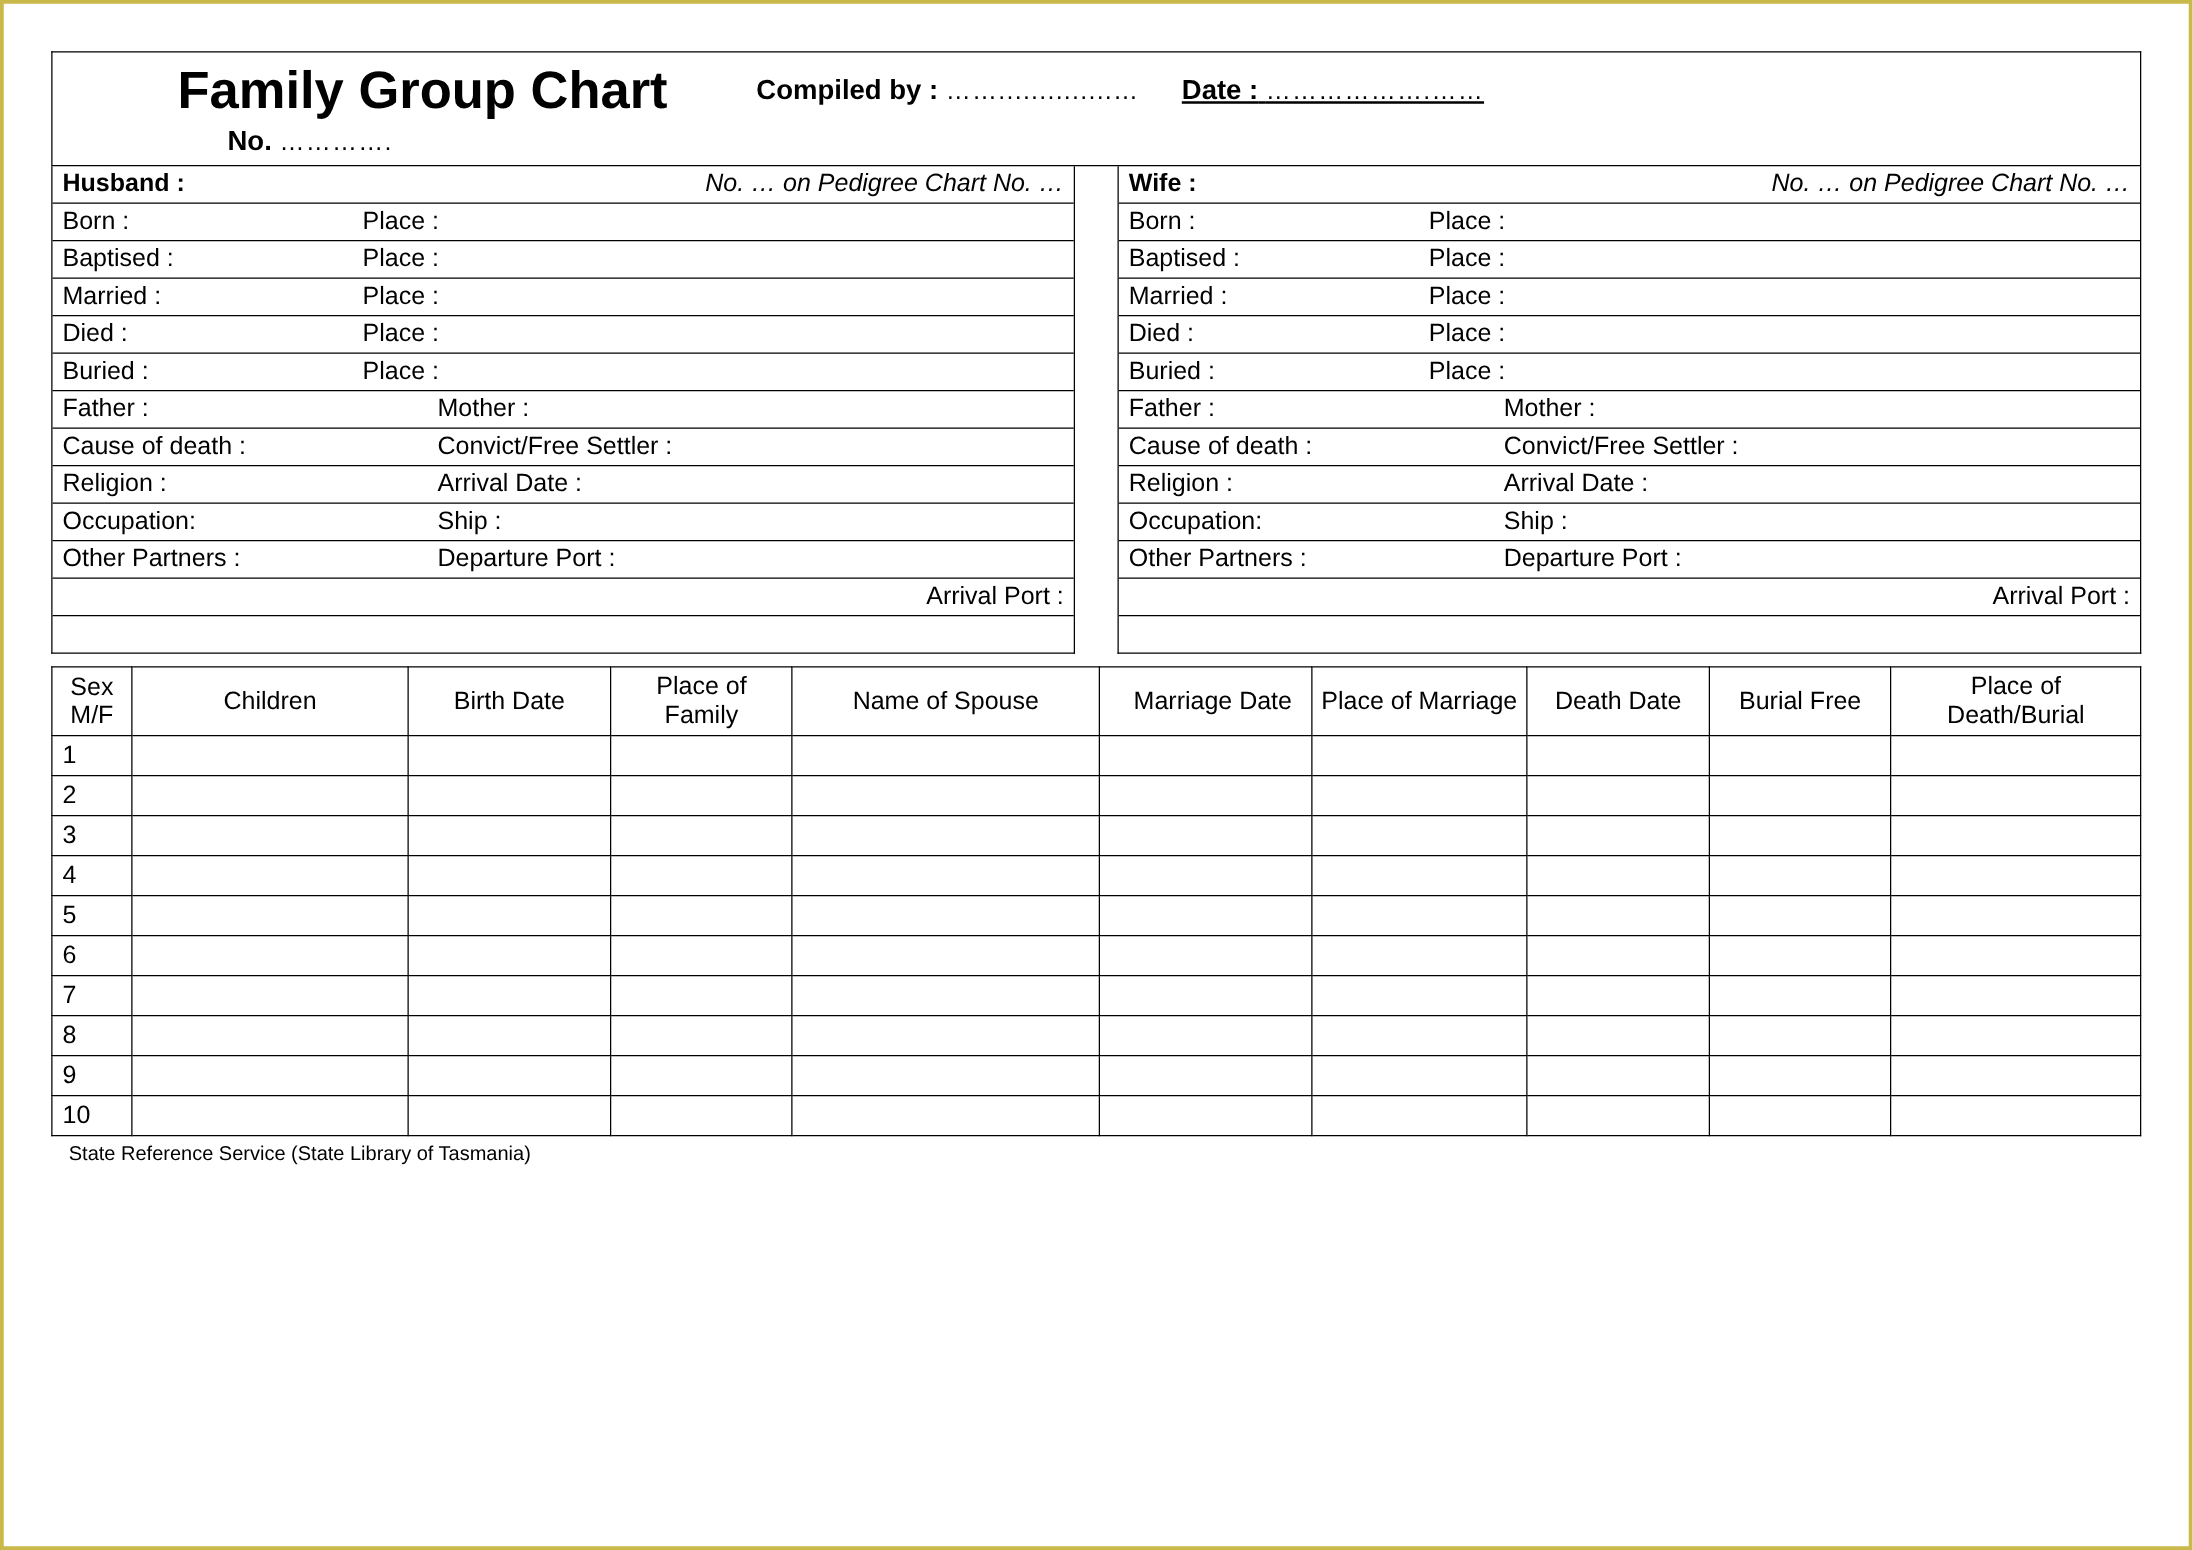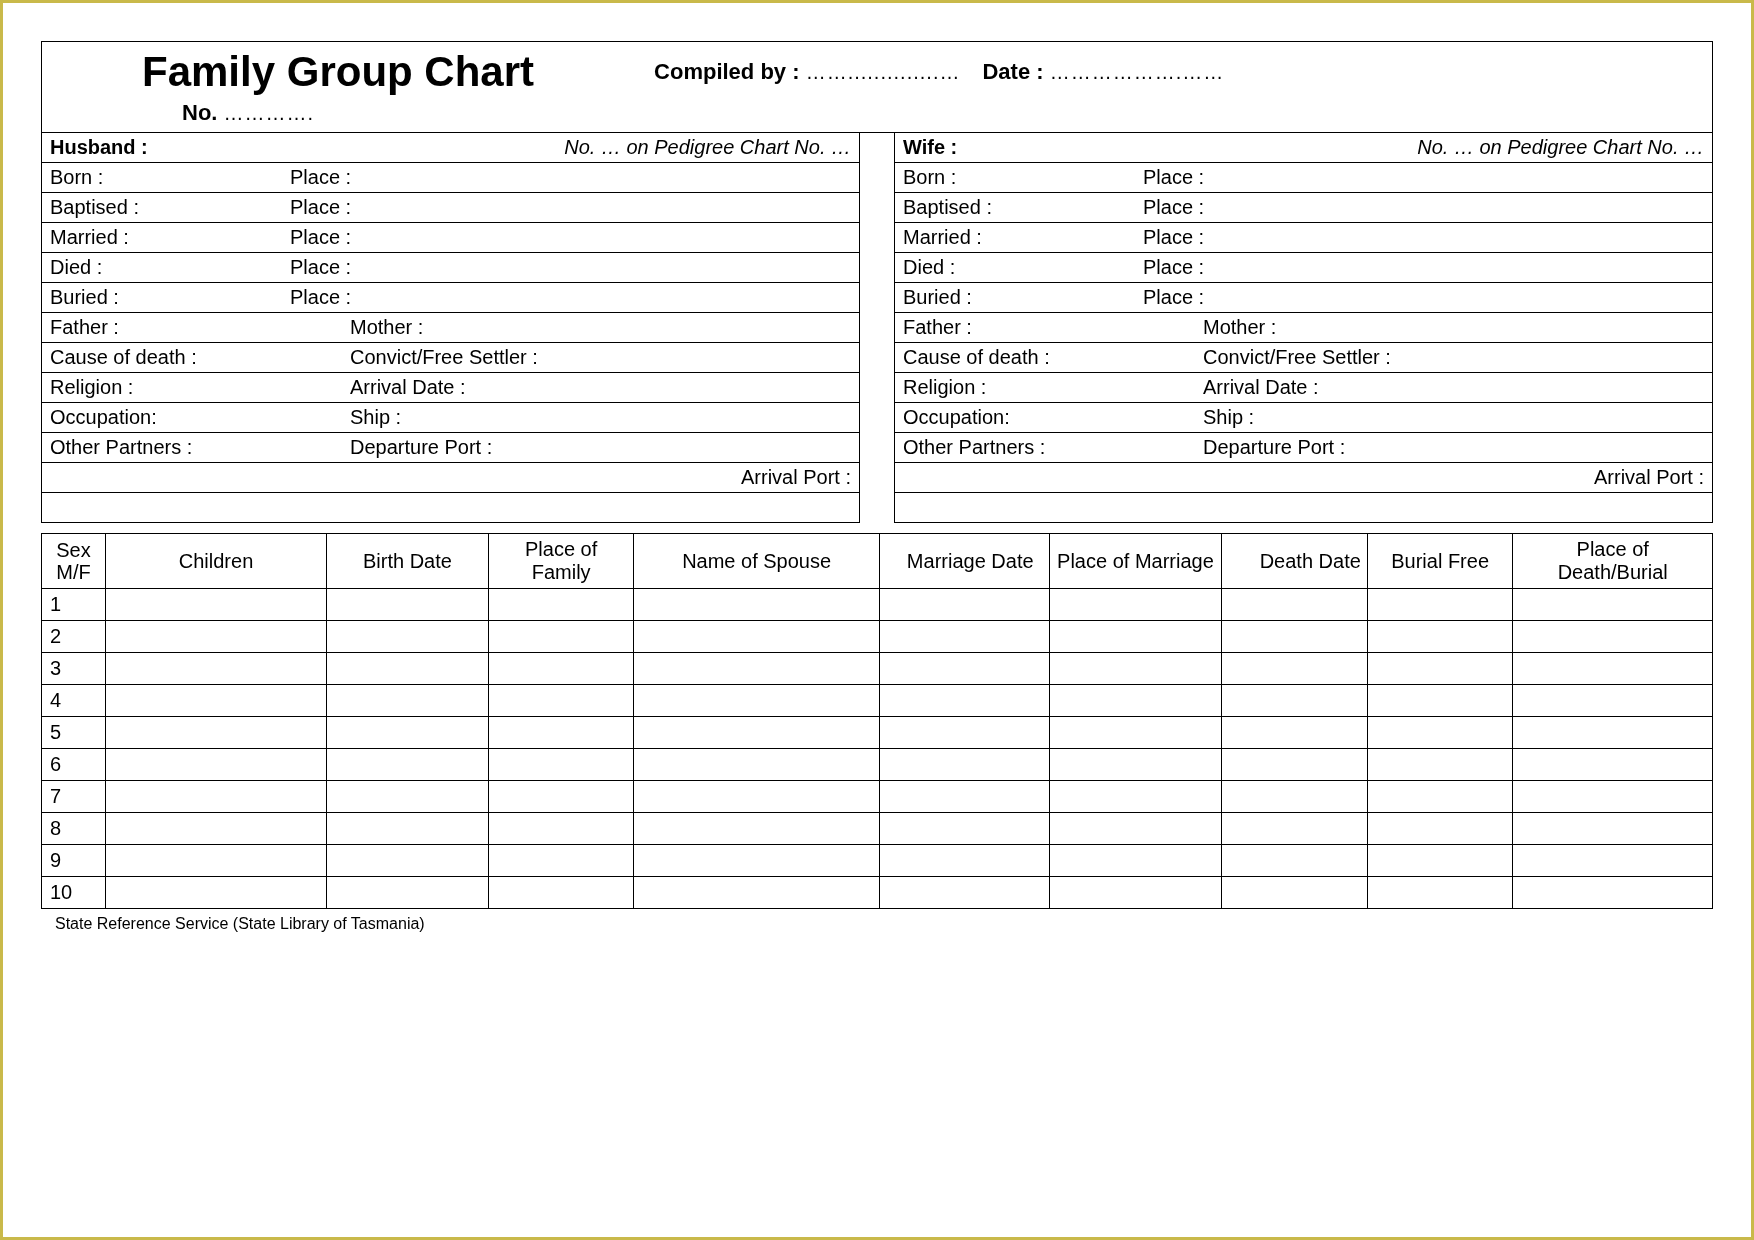--- a/index.html
+++ b/index.html
@@ -22,33 +22,34 @@
   .header-row1 {
     display: flex;
     align-items: center;
   }
   .title {
     font-size: 42px;
     font-weight: 700;
     padding-left: 90px;
   }
   .compiled {
-    margin-left: 120px;
+    margin-left: 71px;
     font-size: 22px;
     font-weight: 700;
   }
   .dots {
     font-weight: 400;
     font-size: 20px;
     letter-spacing: 1px;
   }
   .date-lbl {
-    margin-left: 22px;
+    margin-left: 34px;
     font-size: 22px;
     font-weight: 700;
+    text-decoration: underline;
   }
   .no-row {
     padding-left: 130px;
     font-size: 22px;
     font-weight: 700;
     margin-top: 4px;
   }
 
   
   .parents {
@@ -97,21 +98,21 @@
   .children th { height: 50px; }
   .children td { height: 30px; }
   .children td.num { text-align: left; padding-left: 8px; width: 46px; }
   .children th.sex { width: 46px; line-height:1.1; }
   .children th.c-children { width: 164px; }
   .children th.bdate { width: 120px; }
   .children th.pob { width: 108px; }
   .children th.spouse { width: 182px; }
   .children th.mdate { width: 126px; padding-left: 18px; }
   .children th.pom { width: 128px; }
-  .children th.ddate { width: 108px; text-align: right; }
+  .children th.ddate { width: 108px; }
   .children th.budate { width: 108px; }
   .children th.pdb { width: 148px; }
 
   .footer {
     font-size: 16px;
     padding: 6px 0 0 14px;
   }
 </style>
 </head>
 <body>

